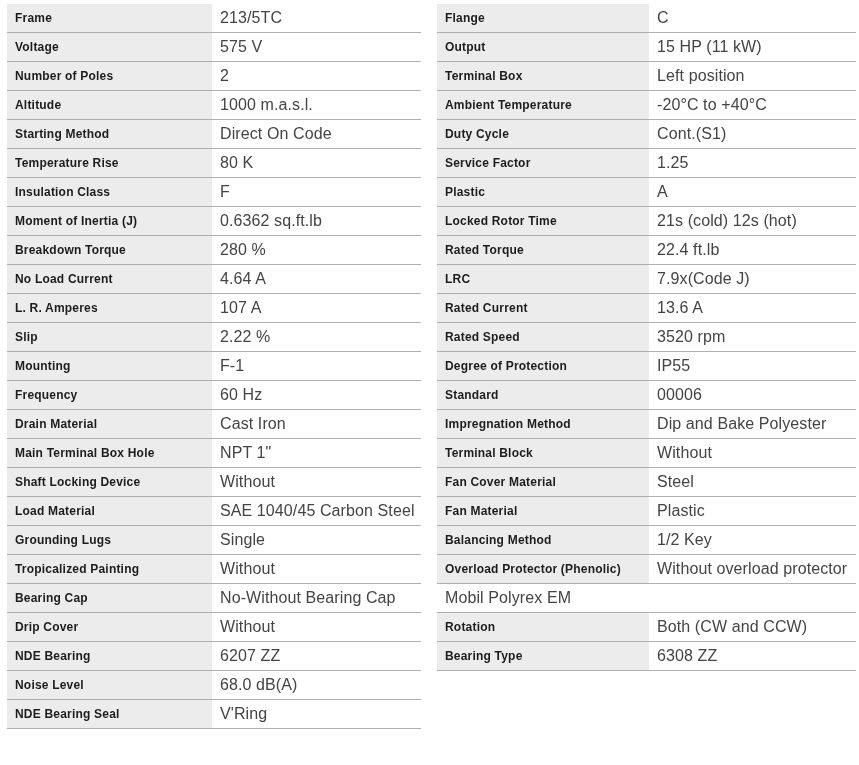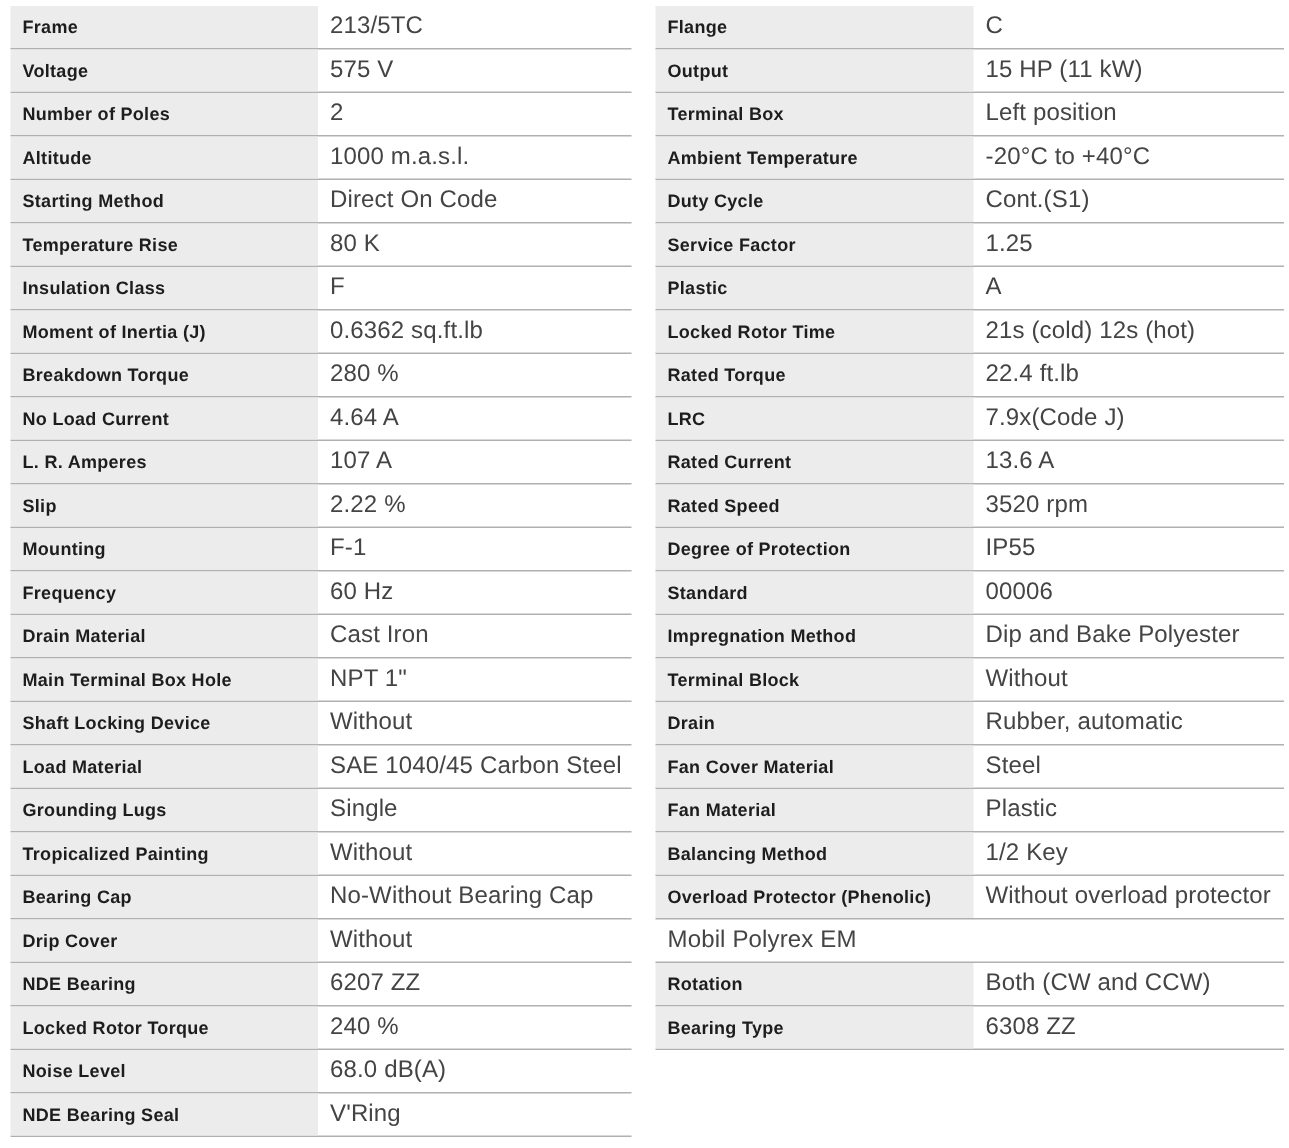--- a/index.html
+++ b/index.html
@@ -154,24 +154,20 @@
       </div>
       <div class="spec-row">
         <div class="spec-label">Drip Cover</div>
         <div class="spec-value">Without</div>
       </div>
       <div class="spec-row">
         <div class="spec-label">NDE Bearing</div>
         <div class="spec-value">6207 ZZ</div>
       </div>
       <div class="spec-row">
-        <div class="spec-label">Locked Rotor Torque</div>
-        <div class="spec-value">240 %</div>
-      </div>
-      <div class="spec-row">
         <div class="spec-label">Noise Level</div>
         <div class="spec-value">68.0 dB(A)</div>
       </div>
       <div class="spec-row">
         <div class="spec-label">NDE Bearing Seal</div>
         <div class="spec-value">V'Ring</div>
       </div>
     </section>
   <section class="spec-table right">
       <div class="spec-row">
@@ -230,24 +226,20 @@
         <div class="spec-label">Standard</div>
         <div class="spec-value">00006</div>
       </div>
       <div class="spec-row">
         <div class="spec-label">Impregnation Method</div>
         <div class="spec-value">Dip and Bake Polyester</div>
       </div>
       <div class="spec-row">
         <div class="spec-label">Terminal Block</div>
         <div class="spec-value">Without</div>
-      </div>
-      <div class="spec-row">
-        <div class="spec-label">Drain</div>
-        <div class="spec-value">Rubber, automatic</div>
       </div>
       <div class="spec-row">
         <div class="spec-label">Fan Cover Material</div>
         <div class="spec-value">Steel</div>
       </div>
       <div class="spec-row">
         <div class="spec-label">Fan Material</div>
         <div class="spec-value">Plastic</div>
       </div>
       <div class="spec-row">

